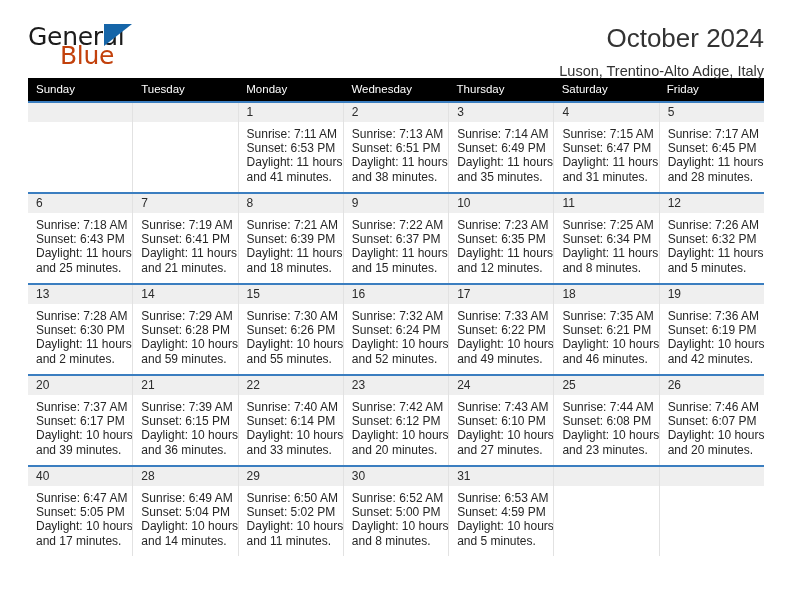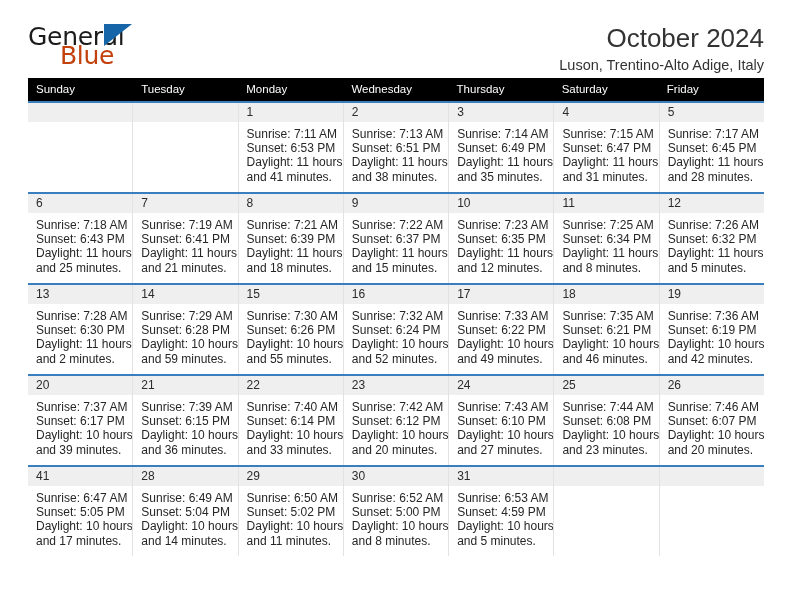--- a/index.html
+++ b/index.html
@@ -72,21 +72,21 @@
   }
   .cal-title {
     font-size: 26px;
     color: #333333;
     line-height: 1.15;
     white-space: nowrap;
   }
   .cal-subtitle {
     font-size: 14.5px;
     color: #333333;
-    margin-top: 3px;
+    margin-top: 9px;
     white-space: nowrap;
   }
 
   
   .calendar {
     width: 736px;
     margin-top: 6px;
   }
   .weekday-row {
     display: flex;
@@ -415,21 +415,21 @@
             <div class="day-body">
               <div>Sunrise: 7:46 AM</div>
               <div>Sunset: 6:07 PM</div>
               <div>Daylight: 10 hours</div>
               <div>and 20 minutes.</div>
             </div>
           </div>
         </div>
         <div class="week-row">
           <div class="day-cell">
-            <div class="day-num-band">41</div>
+            <div class="day-num-band">40</div>
             <div class="day-body">
               <div>Sunrise: 6:47 AM</div>
               <div>Sunset: 5:05 PM</div>
               <div>Daylight: 10 hours</div>
               <div>and 17 minutes.</div>
             </div>
           </div>
           <div class="day-cell">
             <div class="day-num-band">28</div>
             <div class="day-body">

